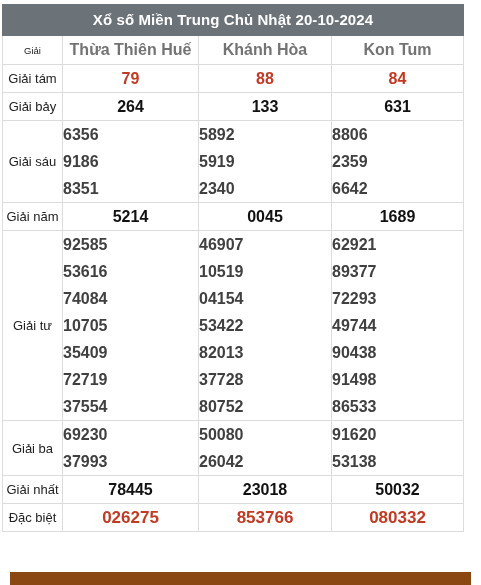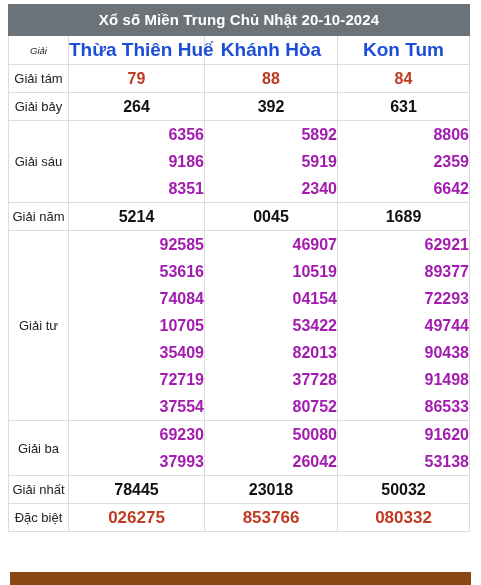--- a/index.html
+++ b/index.html
@@ -10,21 +10,21 @@
   }
   #page {
     position: relative;
     width: 481px;
     height: 585px;
     background: #ffffff;
     overflow: hidden;
   }
   .lottery-table {
     position: absolute;
-    left: 8px;
+    left: 2px;
     top: 4px;
     width: 461px;
     border-collapse: collapse;
     table-layout: fixed;
   }
   .lottery-table td, .lottery-table th {
     border: 1px solid #dcdcdc;
     padding: 0;
     margin: 0;
   }
@@ -35,31 +35,30 @@
     font-weight: bold;
     text-align: center;
     height: 30px;
     line-height: 30px;
     letter-spacing: 0.1px;
     border: 1px solid #6b7278 !important;
     white-space: nowrap;
   }
   .col-head {
     text-align: center;
-    font-size: 19px;
-    font-weight: bold;
-    color: #1d4ed8;
+    font-size: 16px;
+    font-weight: bold;
+    color: #737373;
     height: 28px;
     white-space: nowrap;
   }
   .col-head.prize-head {
     font-size: 9.5px;
     font-weight: normal;
     color: #222222;
-    font-style: italic;
   }
   .prize-label {
     text-align: center;
     font-size: 13px;
     color: #222222;
     vertical-align: middle;
     white-space: nowrap;
     padding: 0 2px;
   }
   .num {
@@ -76,24 +75,24 @@
   }
   .num.special {
     color: #c13a22;
     font-size: 17px;
   }
   .cell-stack {
     display: block;
   }
   .stack-item {
     display: block;
-    text-align: right;
+    text-align: left;
     font-size: 16px;
     font-weight: bold;
-    color: #a21caf;
+    color: #404040;
     height: 27px;
     line-height: 27px;
     white-space: nowrap;
   }
   .bottom-bar {
     position: absolute;
     left: 10px;
     bottom: 0;
     width: 461px;
     height: 13px;
@@ -138,21 +137,21 @@
     <tbody id="table-body">
         <tr>
           <td class="prize-label">Giải tám</td>
           <td class="num hot">79</td>
           <td class="num hot">88</td>
           <td class="num hot">84</td>
         </tr>
         <tr>
           <td class="prize-label">Giải bảy</td>
           <td class="num">264</td>
-          <td class="num">392</td>
+          <td class="num">133</td>
           <td class="num">631</td>
         </tr>
         <tr>
           <td class="prize-label">Giải sáu</td>
           <td>
             <span class="cell-stack">
               <span class="stack-item">6356</span>
               <span class="stack-item">9186</span>
               <span class="stack-item">8351</span>
             </span>

